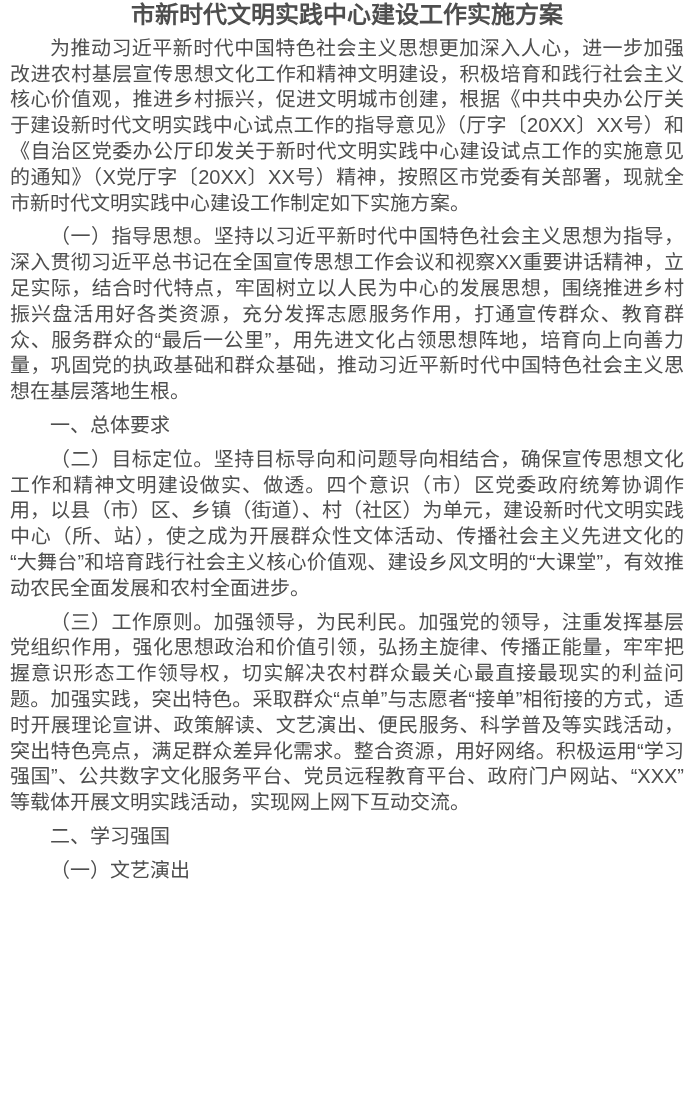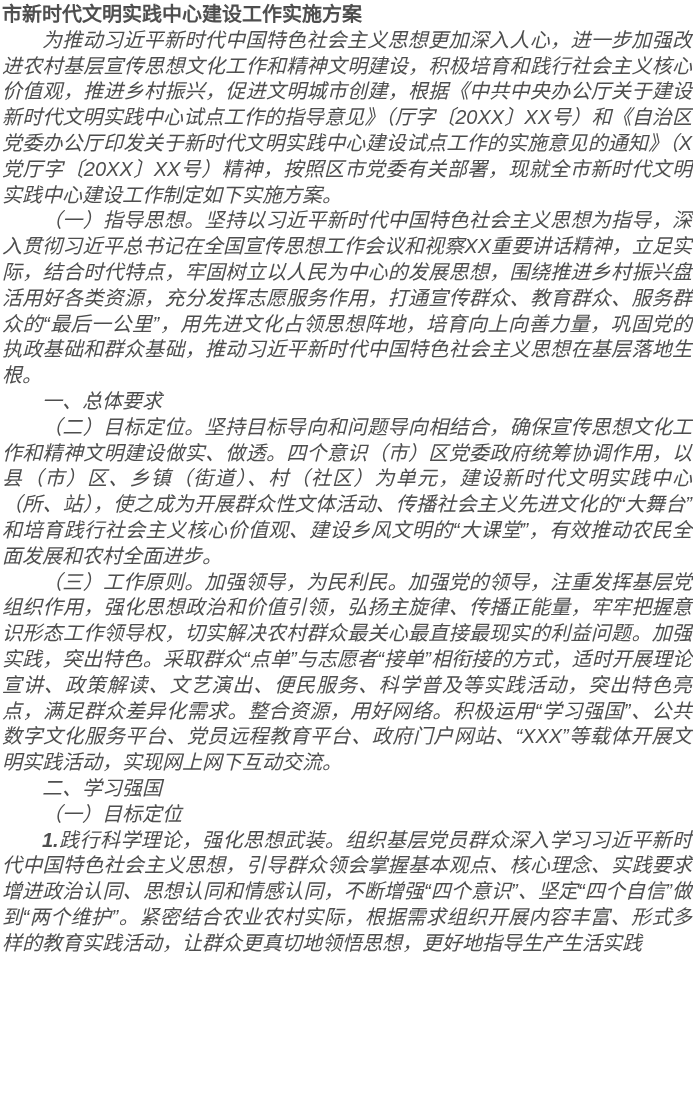--- a/index.html
+++ b/index.html
@@ -19,40 +19,39 @@
     padding: 2px 1px 0 2px;
     font-family: "Liberation Sans", "DejaVu Sans", sans-serif;
     font-size: 20px;
     line-height: 25.8px;
     color: #4e4e4e;
     text-align: justify;
     overflow: hidden;
   }
   .doc-title {
     margin: 0;
-    font-size: 20px;
+    font-size: 24px;
     line-height: 25.8px;
     font-weight: 700;
+    text-align: center;
     text-indent: 0;
   }
   .para {
-    margin: 0;
+    margin: 8px;
     text-indent: 2em;
-    font-style: italic;
   }
   .num-prefix {
     font-weight: 700;
   }
 </style>
 </head>
 <body>
 
 <div class="page">
   <h1 class="doc-title">市新时代文明实践中心建设工作实施方案</h1>
   <p class="para">为推动习近平新时代中国特色社会主义思想更加深入人心，进一步加强改进农村基层宣传思想文化工作和精神文明建设，积极培育和践行社会主义核心价值观，推进乡村振兴，促进文明城市创建，根据《中共中央办公厅关于建设新时代文明实践中心试点工作的指导意见》（厅字〔20XX〕XX号）和《自治区党委办公厅印发关于新时代文明实践中心建设试点工作的实施意见的通知》（X党厅字〔20XX〕XX号）精神，按照区市党委有关部署，现就全市新时代文明实践中心建设工作制定如下实施方案。</p>
   <p class="para">（一）指导思想。坚持以习近平新时代中国特色社会主义思想为指导，深入贯彻习近平总书记在全国宣传思想工作会议和视察XX重要讲话精神，立足实际，结合时代特点，牢固树立以人民为中心的发展思想，围绕推进乡村振兴盘活用好各类资源，充分发挥志愿服务作用，打通宣传群众、教育群众、服务群众的“最后一公里”，用先进文化占领思想阵地，培育向上向善力量，巩固党的执政基础和群众基础，推动习近平新时代中国特色社会主义思想在基层落地生根。</p>
   <p class="para">一、总体要求</p>
   <p class="para">（二）目标定位。坚持目标导向和问题导向相结合，确保宣传思想文化工作和精神文明建设做实、做透。四个意识（市）区党委政府统筹协调作用，以县（市）区、乡镇（街道）、村（社区）为单元，建设新时代文明实践中心（所、站），使之成为开展群众性文体活动、传播社会主义先进文化的“大舞台”和培育践行社会主义核心价值观、建设乡风文明的“大课堂”，有效推动农民全面发展和农村全面进步。</p>
   <p class="para">（三）工作原则。加强领导，为民利民。加强党的领导，注重发挥基层党组织作用，强化思想政治和价值引领，弘扬主旋律、传播正能量，牢牢把握意识形态工作领导权，切实解决农村群众最关心最直接最现实的利益问题。加强实践，突出特色。采取群众“点单”与志愿者“接单”相衔接的方式，适时开展理论宣讲、政策解读、文艺演出、便民服务、科学普及等实践活动，突出特色亮点，满足群众差异化需求。整合资源，用好网络。积极运用“学习强国”、公共数字文化服务平台、党员远程教育平台、政府门户网站、“XXX”等载体开展文明实践活动，实现网上网下互动交流。</p>
   <p class="para">二、学习强国</p>
-  <p class="para">（一）目标定位</p>
-  <p class="para"><span class="num-prefix">1.</span><span>践行科学理论，强化思想武装。组织基层党员群众深入学习习近平新时代中国特色社会主义思想，引导群众领会掌握基本观点、核心理念、实践要求增进政治认同、思想认同和情感认同，不断增强“四个意识”、坚定“四个自信”做到“两个维护”。紧密结合农业农村实际，根据需求组织开展内容丰富、形式多样的教育实践活动，让群众更真切地领悟思想，更好地指导生产生活实践</span></p>
+  <p class="para">（一）文艺演出</p>
 </div>
 
 </body></html>

